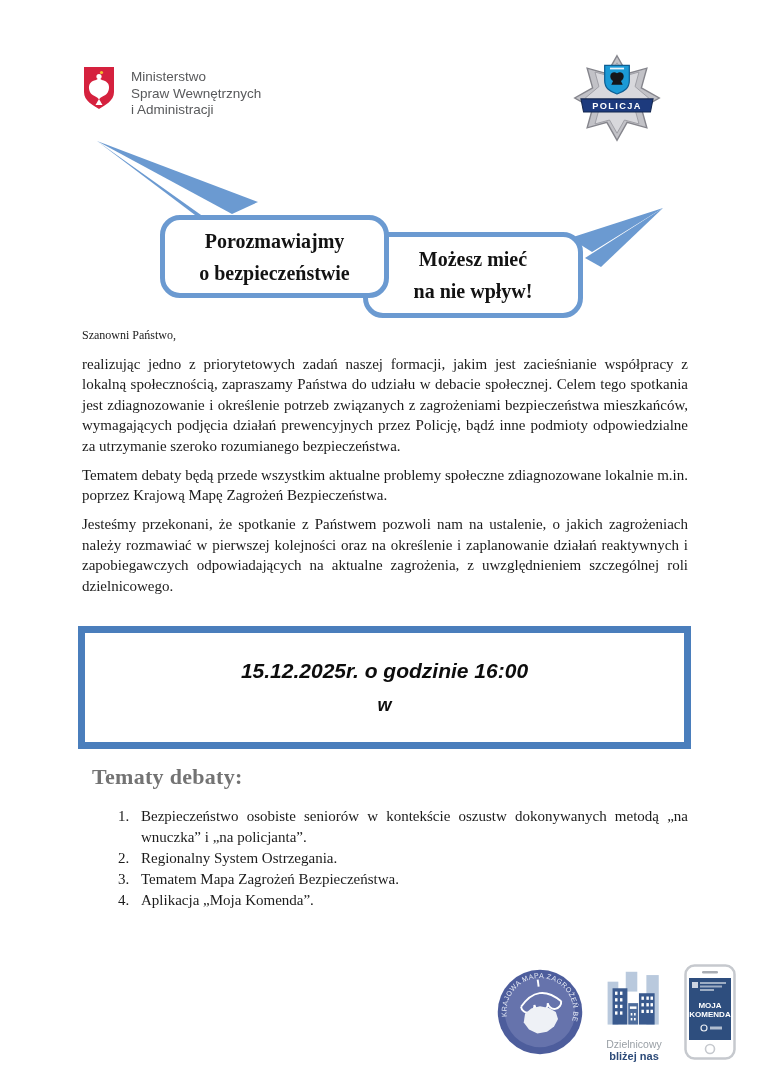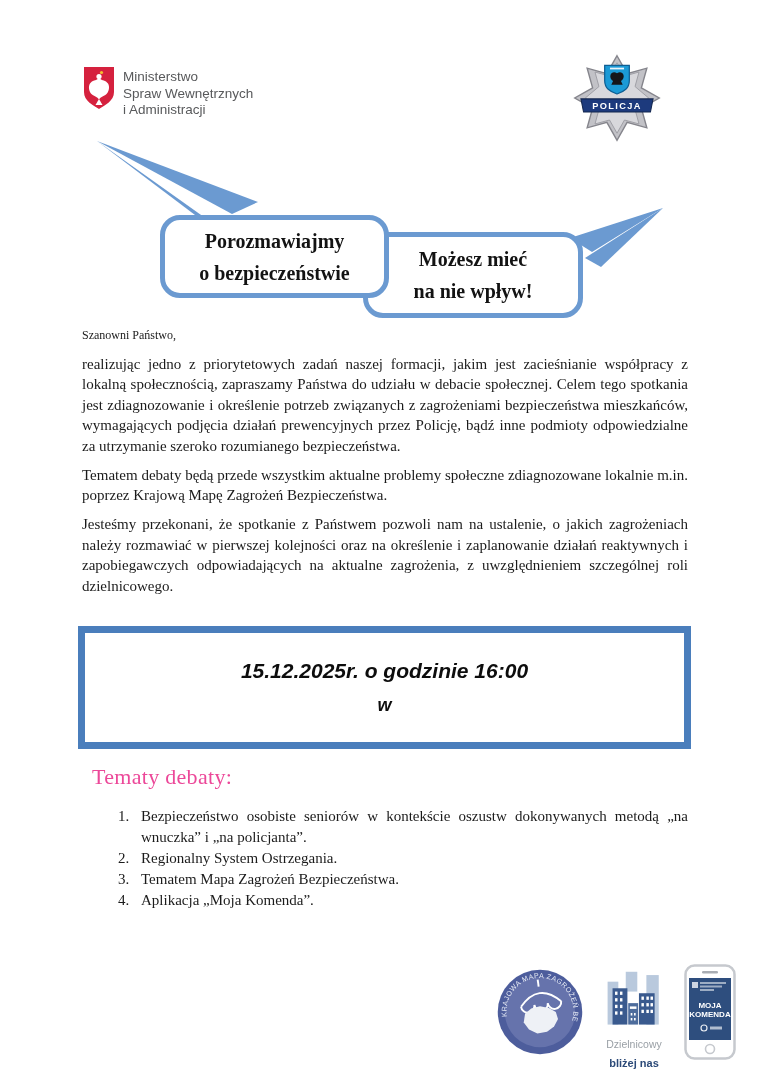--- a/index.html
+++ b/index.html
@@ -2,21 +2,21 @@
 <html lang="pl"><head>
 <meta charset="utf-8">
 <style>
   html,body{margin:0;padding:0;background:#ffffff;}
   .page{
     position:relative;width:761px;height:1081px;margin:0 auto;
     background:#ffffff;overflow:hidden;
     font-family:"Liberation Serif","DejaVu Serif",serif;color:#1b1b1b;
   }
   
-  .ministry{position:absolute;left:83px;top:66px;display:flex;gap:8px;align-items:flex-start;}
+  .ministry{position:absolute;left:83px;top:66px;display:flex;gap:16px;align-items:flex-start;}
   .ministry-text{font-family:"Liberation Sans",sans-serif;font-size:13.5px;line-height:16.5px;color:#58595b;padding-top:3px;}
   .police-badge{position:absolute;left:573px;top:52px;width:88px;height:92px;}
   
   .tail{position:absolute;z-index:1;}
   .tail-left{left:90px;top:138px;}
   .tail-right{left:555px;top:200px;}
   .bubble{
     position:absolute;background:#fff;border:5px solid #6b9ad1;border-radius:20px;
     display:flex;flex-direction:column;justify-content:center;align-items:center;
     font-weight:700;font-size:20px;line-height:32px;color:#131313;text-align:center;
@@ -32,31 +32,31 @@
     position:absolute;left:78px;top:626px;width:599px;height:109px;
     border:7px solid #4a7ebc;background:#fff;
     display:flex;flex-direction:column;align-items:center;justify-content:center;gap:12px;
     font-family:"Liberation Sans",sans-serif;font-weight:700;font-style:italic;color:#0d0d0d;
   }
   .event-line1,.event-line3{font-size:21px;}
   .event-line2{font-size:18px;}
   
   .topics-heading{
     position:absolute;left:92px;top:764px;
-    font-size:22px;font-weight:400;color:#ec4899;letter-spacing:.3px;
+    font-size:22px;font-weight:700;color:#737373;letter-spacing:.3px;
   }
   .topics-list{position:absolute;left:118px;top:806px;width:570px;font-size:15px;line-height:21px;}
   .topic-row{display:flex;}
   .topic-num{width:23px;flex:0 0 23px;}
   .topic-txt{flex:1;text-align:justify;}
   
   .footer-logos{position:absolute;left:496px;top:964px;display:flex;gap:13px;align-items:flex-start;}
   .dz-block{display:flex;flex-direction:column;align-items:center;width:74px;padding-top:6px;}
   .dz-line1{font-family:"Liberation Sans",sans-serif;font-size:10.5px;color:#9aa0a6;margin-top:10px;}
-  .dz-line2{font-family:"Liberation Sans",sans-serif;font-size:11px;font-weight:700;color:#2c4a78;margin-top:7px;}
+  .dz-line2{font-family:"Liberation Sans",sans-serif;font-size:11px;font-weight:700;color:#2c4a78;}
   svg text{font-family:"Liberation Sans",sans-serif;}
 </style>
 </head>
 <body>
 
 <div class="page">
 
   <div class="ministry">
     <svg width="32" height="45" viewBox="0 0 32 45">
       <path d="M1,1 h30 v25 c0,9 -9,13 -15,17 c-6,-4 -15,-8 -15,-17 z" fill="#d5213e"></path>

